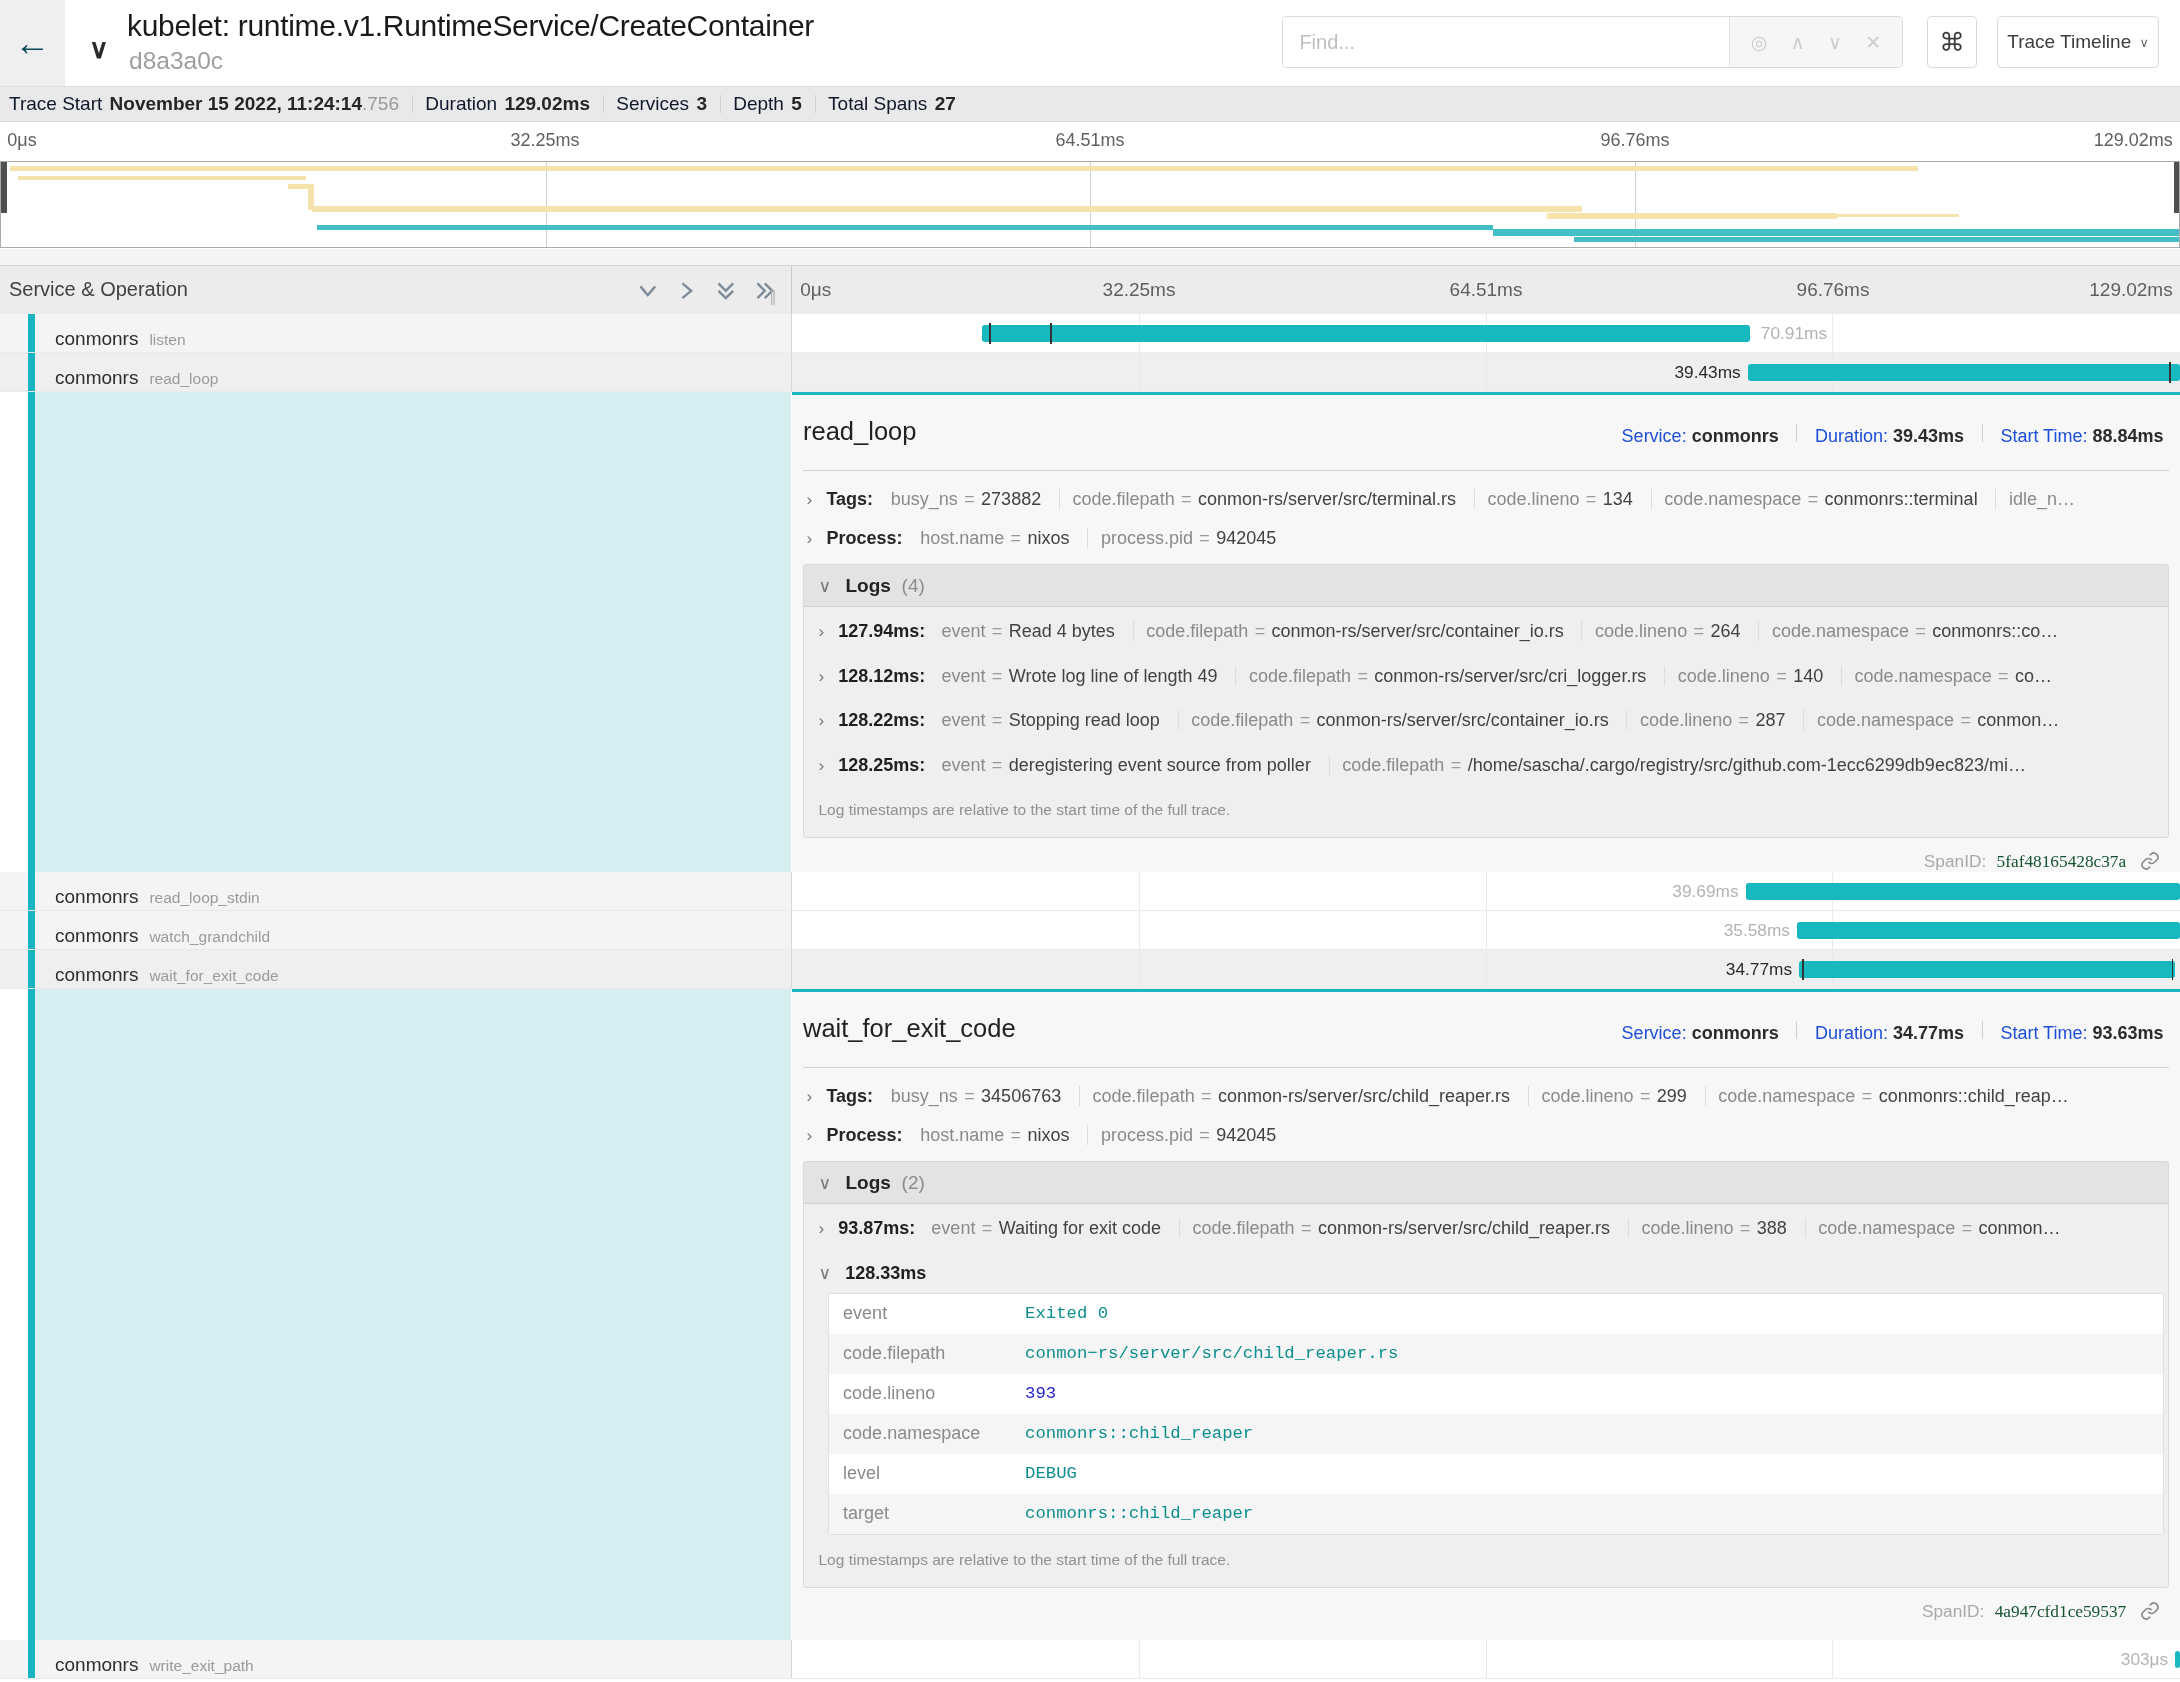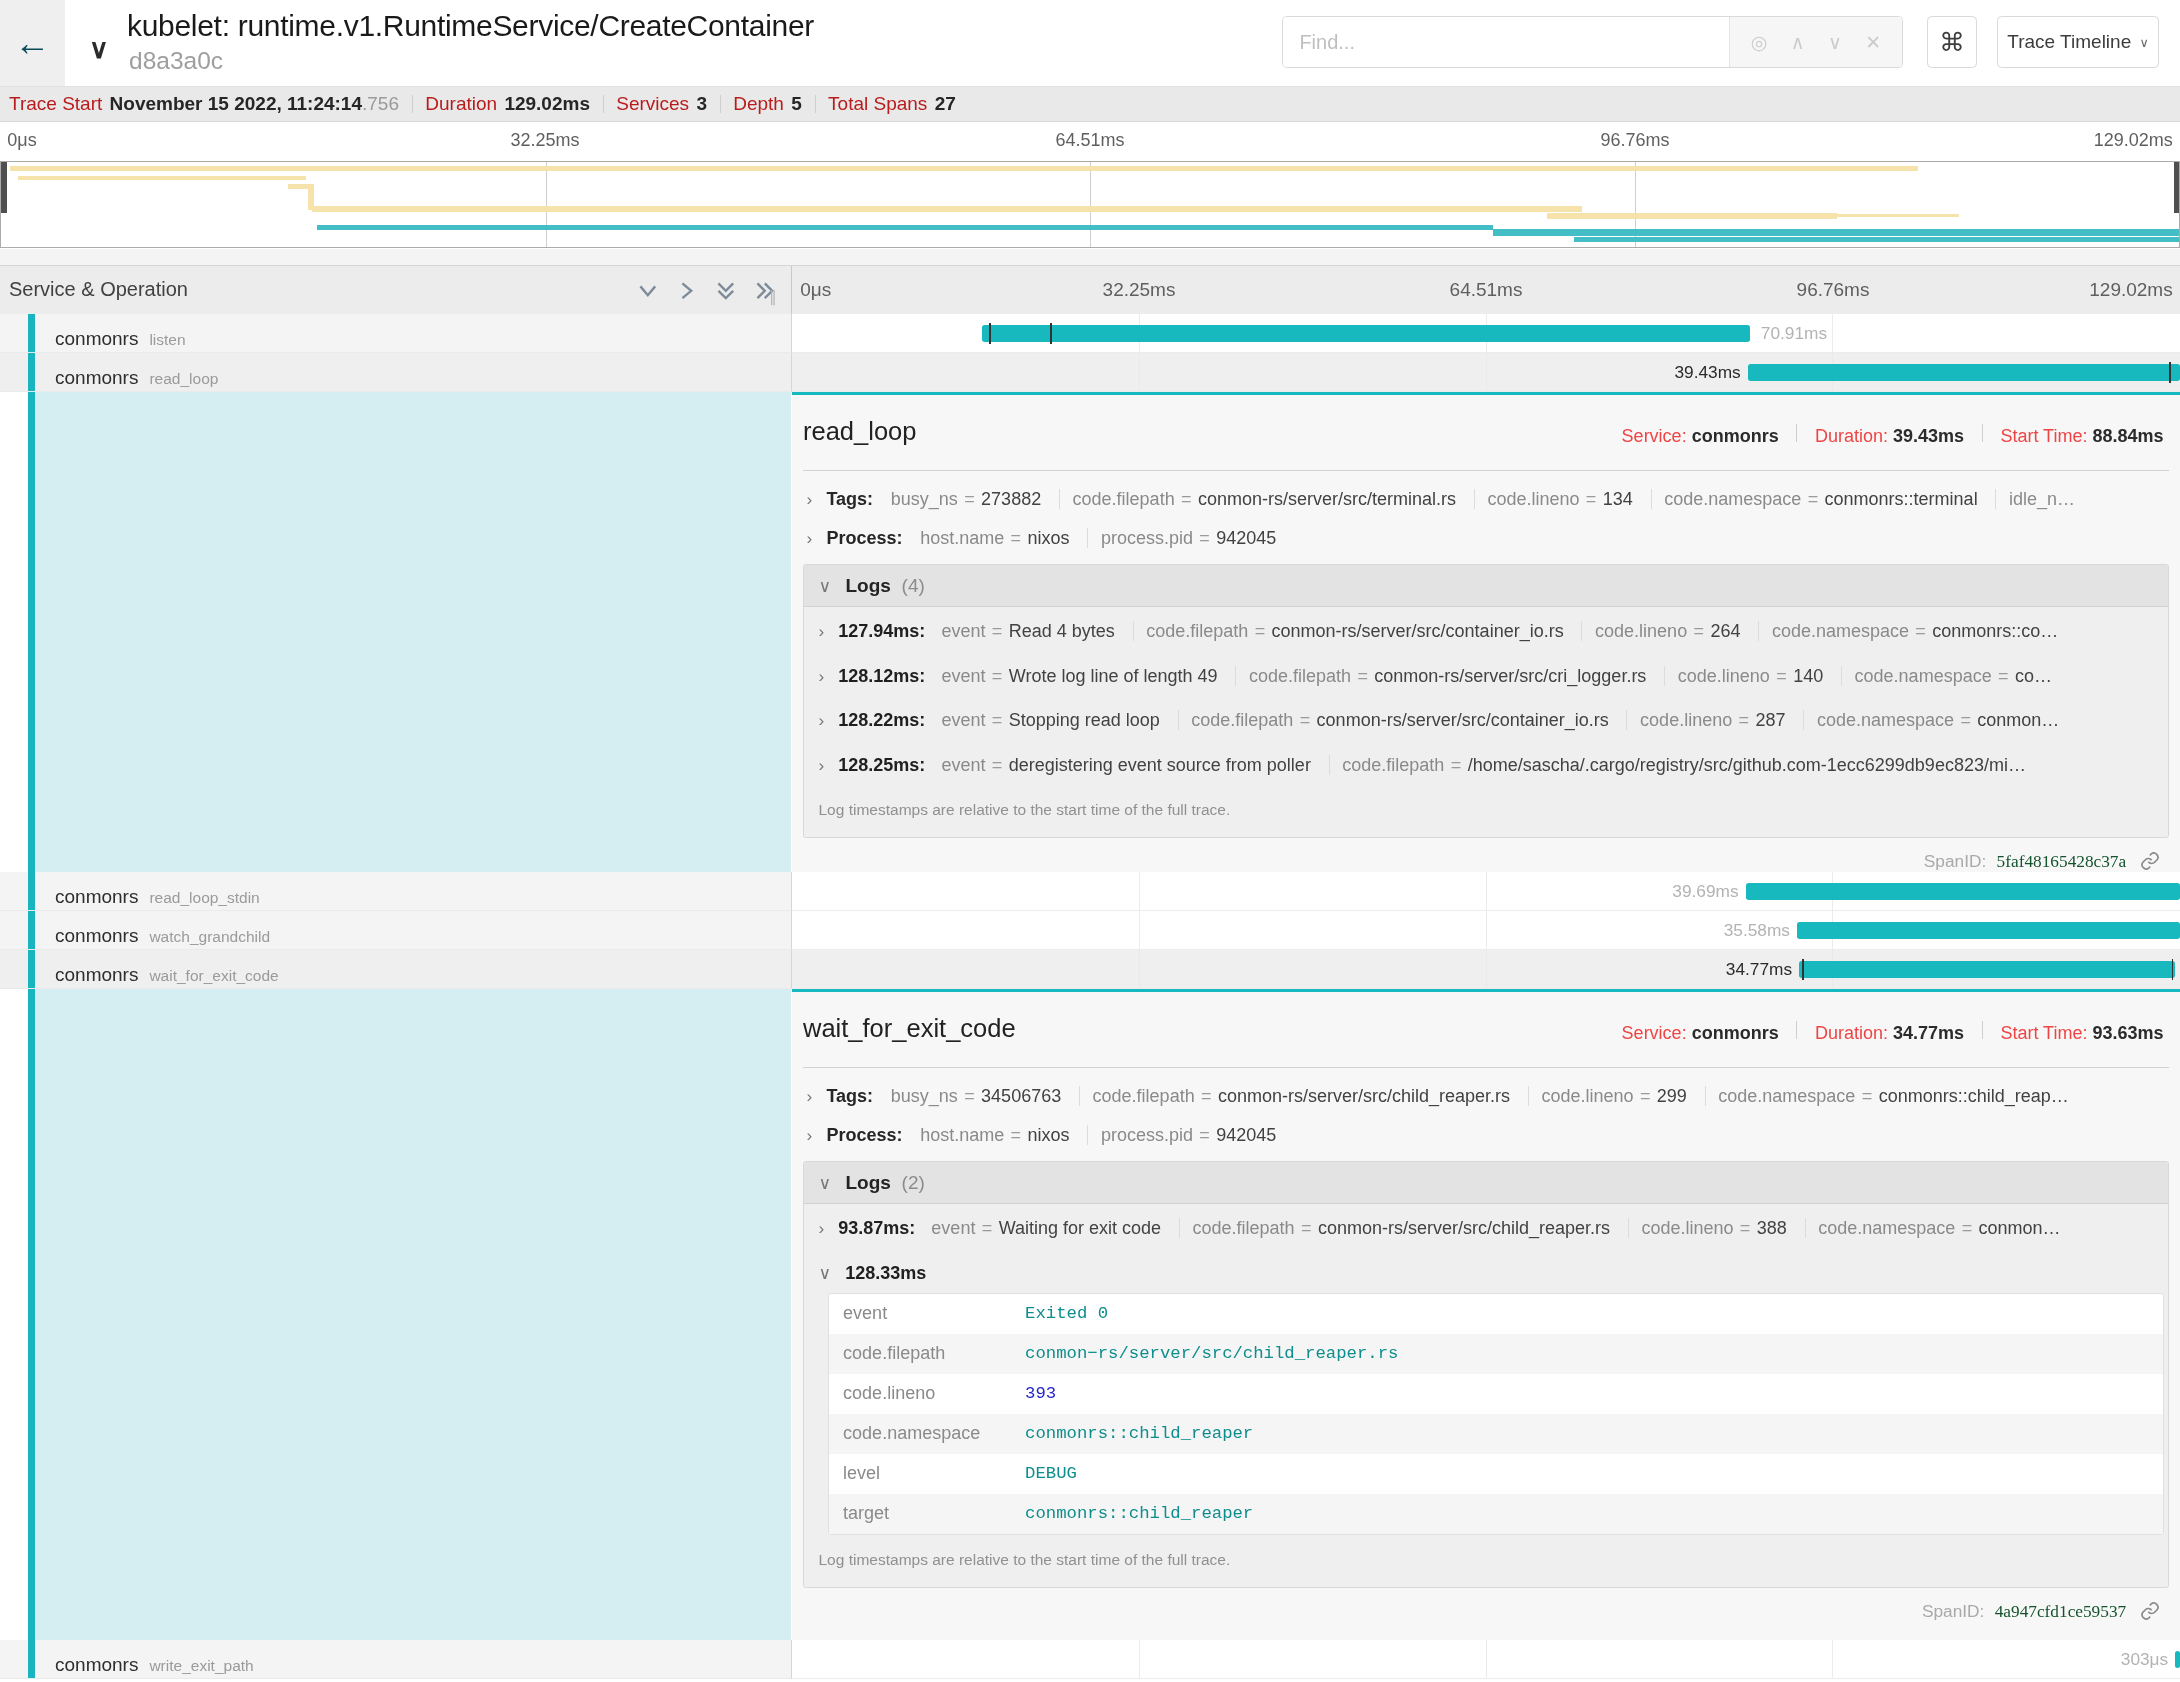--- a/index.html
+++ b/index.html
@@ -19,21 +19,21 @@
   .find-input::placeholder { color:#bfbfbf; }
   .find-suffix { width:173px; background:#f6f6f6; border-left:0.9px solid #e4e4e4; display:flex; align-items:center; justify-content:space-around; padding:0 9px; }
   .find-suffix span { color:#cccccc; font-size:19px; cursor:pointer; }
   .hdr-btn { position:absolute; top:16.4px; height:52px; border:0.9px solid #d9d9d9; border-radius:4.5px; background:#fff; display:flex; align-items:center; justify-content:center; cursor:pointer; }
   #cmd-btn { left:1927px; width:50px; font-size:25.5px; color:#3e3e3e; }
   #view-btn { left:1997px; width:162px; font-size:19px; color:#3d3d3d; gap:8.2px; }
   #view-btn .caret { font-size:12.7px; color:#666; }
 
   
   #statsbar { position:absolute; top:86px; left:0; width:100%; height:36px; background:#e9e9e9; border-top:0.9px solid #e0e0e0; border-bottom:0.9px solid #d8d8d8; display:flex; align-items:center; padding-left:9px; font-size:19px; white-space:nowrap; }
-  #statsbar .lbl { color:#b91c1c; margin-right:7.3px; }
+  #statsbar .lbl { color:#0f172a; margin-right:7.3px; }
   #statsbar b { color:#262626; }
   #statsbar .sfx { color:#9a9a9a; }
   .vsep { display:inline-block; width:0.9px; height:18px; background:#cfcfcf; margin:0 12.7px; }
 
   
   #minimap { position:absolute; top:124px; left:0; width:100%; height:142px; background:#fff; }
   .mm-labels { position:absolute; top:5.5px; left:0; width:100%; height:23.6px; font-size:18px; color:#5f5f5f; }
   .mm-labels .t0 { position:absolute; left:7.3px; }
   .mm-labels .t25 { position:absolute; left:25%; transform:translateX(-50%); }
   .mm-labels .t50 { position:absolute; left:50%; transform:translateX(-50%); }
@@ -77,21 +77,21 @@
   .dur.dark { color:#2b2b2b; }
 
   
   .panel { position:relative; width:100%; overflow:hidden; background:#fff; }
   .panel-strip { position:absolute; left:28px; top:0; bottom:0; width:7.3px; background:#18b4bf; }
   .panel-fill { position:absolute; left:35px; top:0; bottom:0; width:756px; background:#d4eef1; }
   .panel-right { position:absolute; left:792px; right:0; top:0; bottom:0; background:#f7f7f7; border-top:3.6px solid #17b8be; padding:0 11px; }
   .pr-head { position:relative; padding-top:22px; height:64px; }
   .p-title { font-size:25.5px; color:#222; }
   .p-meta { position:absolute; right:5.5px; top:29px; font-size:18px; }
-  .p-meta .m-lbl { color:#ef4444; }
+  .p-meta .m-lbl { color:#1d4ed8; }
   .p-meta b { color:#2b2b2b; }
   .p-rule { border-bottom:0.9px solid #d2d2d2; margin-top:11px; }
   .kv-row { margin-top:18px; padding-left:3.6px; font-size:18px; white-space:nowrap; overflow:hidden; cursor:pointer; }
   .chev { color:#777; font-size:17.3px; margin-right:9px; }
   .kv-title { font-weight:700; color:#262626; margin-right:12.7px; }
   .pill { color:#4a4a4a; }
   .pill + .pill { border-left:0.9px solid #dcdcdc; margin-left:12.7px; padding-left:12.7px; }
   .pill .k { color:#8a8a8a; }
   .pill .eq { color:#9a9a9a; margin:0 6.4px; }
   .pill .v { color:#424242; }

